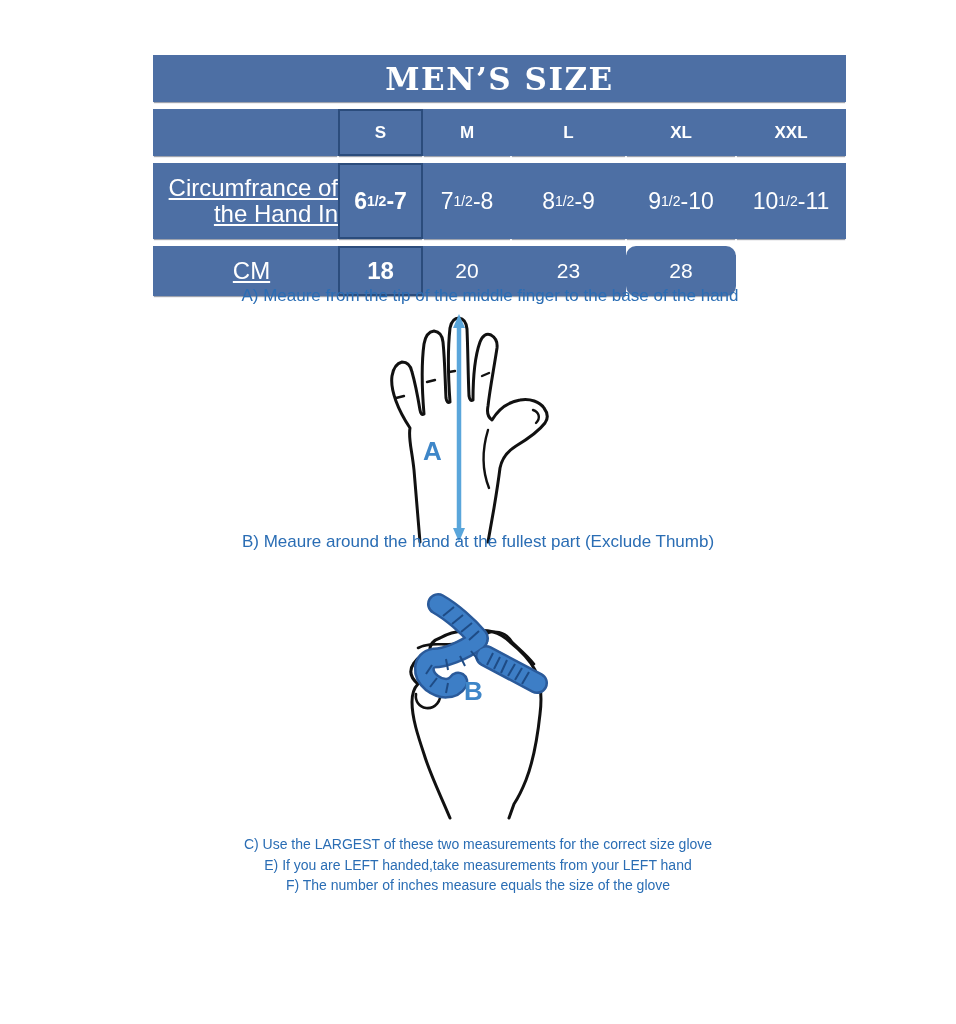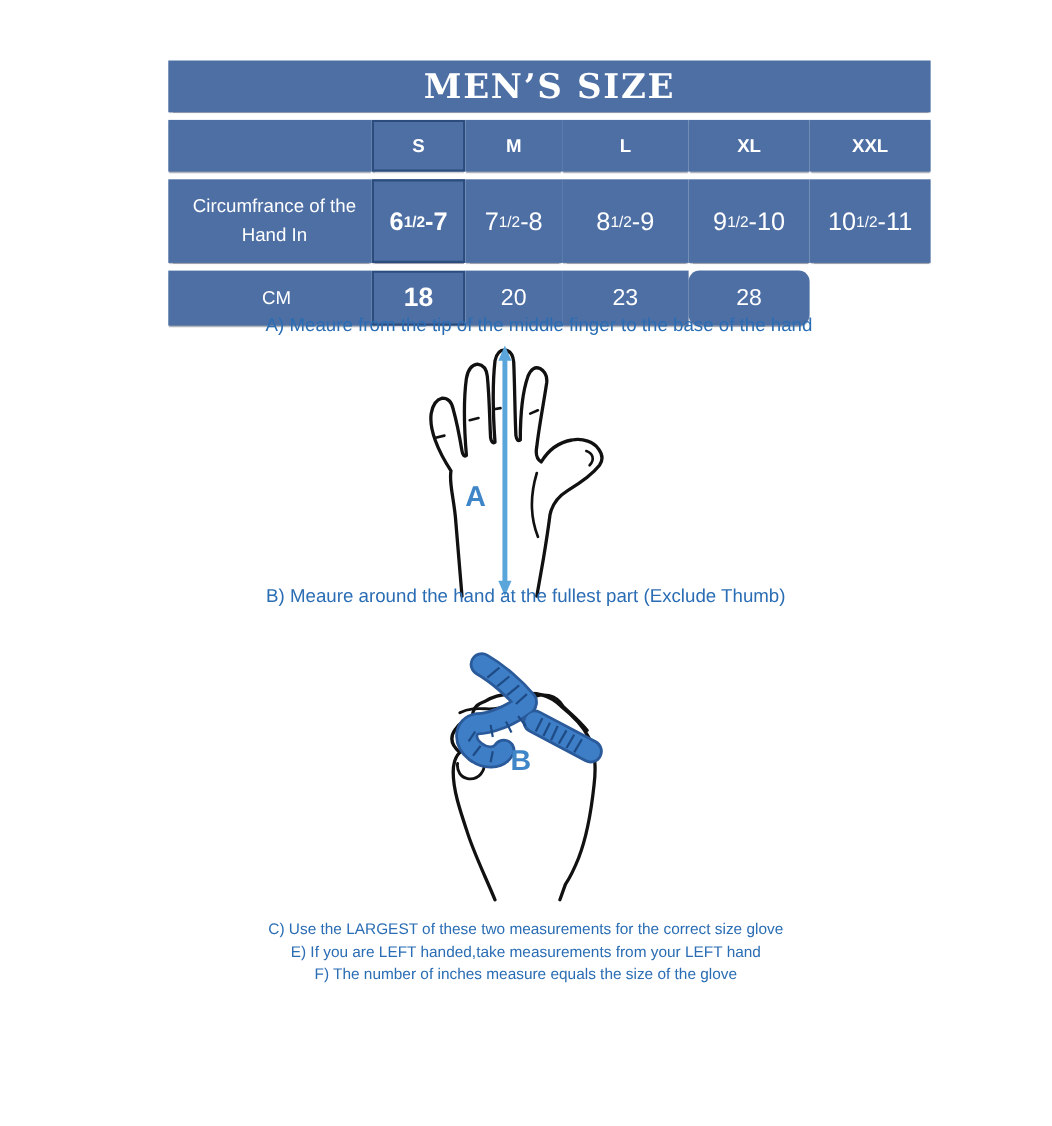--- a/index.html
+++ b/index.html
@@ -20,22 +20,22 @@
     background:#4d6fa4; color:#ffffff;
     display:flex; align-items:center; justify-content:center;
     box-shadow:0 2px 1px -1px rgba(40,50,75,.45);
   }
   .title-cell {
     grid-column:1 / -1;
     font-family:"DejaVu Serif", serif;
     font-weight:bold; font-size:31px; letter-spacing:1.5px;
   }
   .col-head { font-size:17px; font-weight:bold; }
-  .row-label { font-size:17px; justify-content:flex-start; text-align:center;
-               padding-left:8px; line-height:26px; }
+  .row-label { font-size:24px; justify-content:flex-start; text-align:right;
+               padding-left:8px; line-height:26px;text-decoration:underline; }
   .row-label.center { justify-content:center; padding-left:12px; }
   .val { font-size:23px; font-weight:normal; }
   .val .frac { font-size:14px; }
   .hl { box-shadow:inset 0 0 0 2px #2b4c7c, 0 2px 1px -1px rgba(40,50,75,.45);
         font-weight:bold; }
 
   
   .instr {
     position:absolute; left:0; width:956px; text-align:center;
     color:#2a6db4; font-size:17px;

